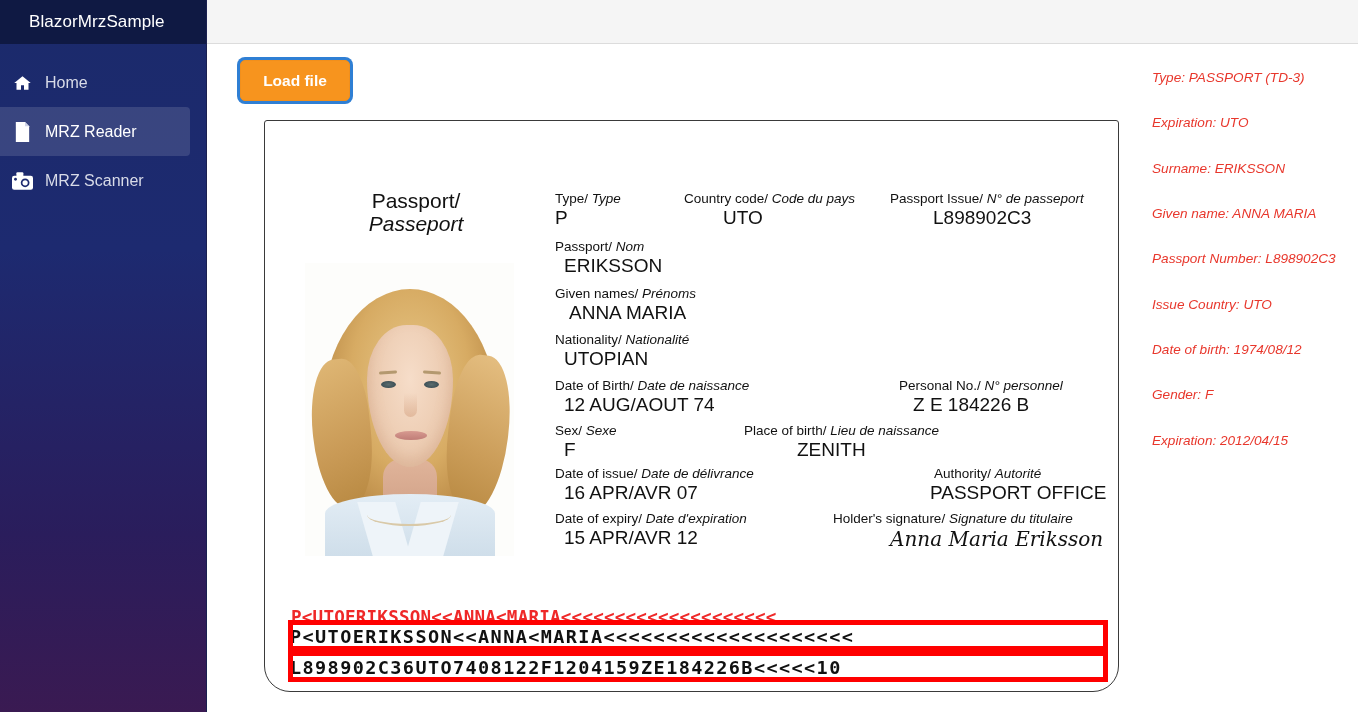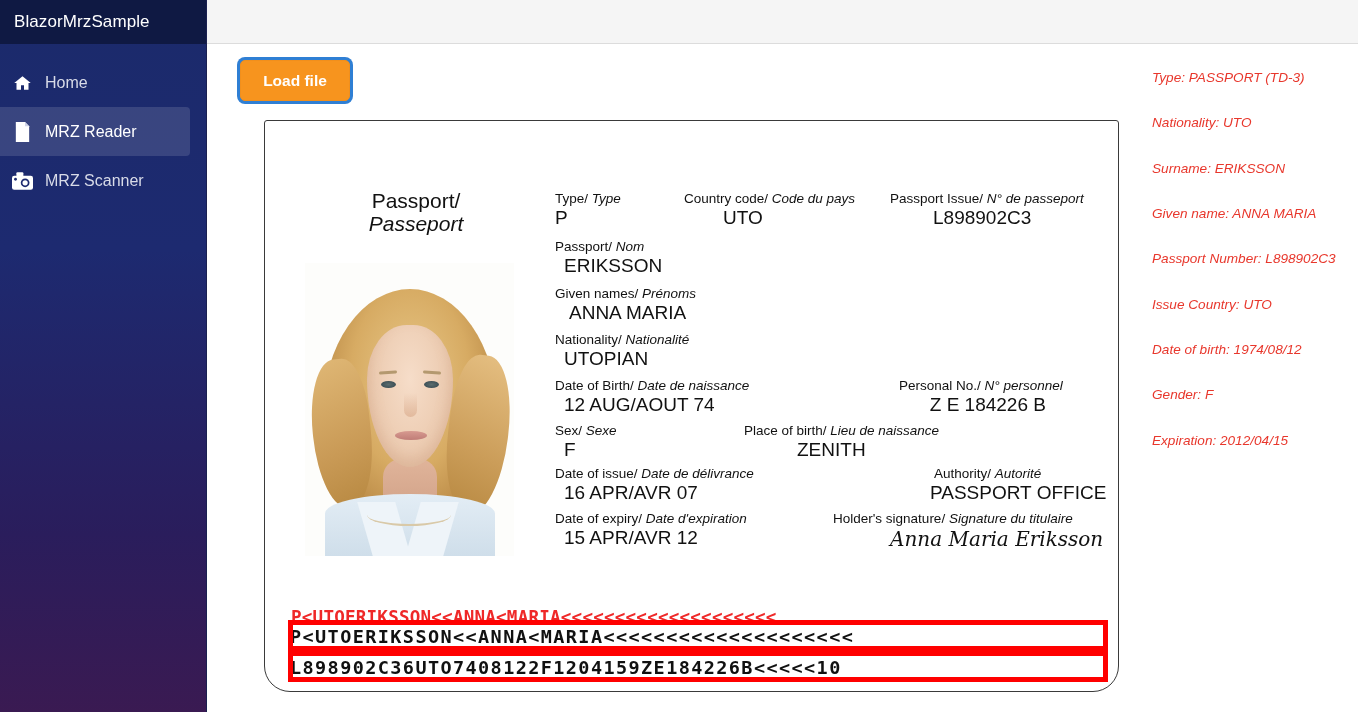--- a/index.html
+++ b/index.html
@@ -17,21 +17,21 @@
   .sidebar {
     position: absolute; left: 0; top: 0;
     width: 207px; height: 712px;
     background: linear-gradient(180deg, #1b2a6b 0%, #1d2a70 35%, #2a1d5c 75%, #3a1a52 100%);
     border-right: 1px solid #1a2050;
   }
   .brand {
     height: 44px;
     background: #0f1943;
     display: flex; align-items: center;
-    padding-left: 14px;
+    padding-left: 29px;
   }
   .brand-text {
     color: #ffffff;
     font-size: 17px;
     font-weight: 400;
     letter-spacing: .1px;
     white-space: nowrap;
   }
   .nav { padding-top: 14px; }
   .nav-item {
@@ -380,21 +380,21 @@
             <div class="flabel"><span>Nationality/ </span><i>Nationalité</i></div>
             <div class="fvalue" style="margin-top:1px; padding-left:9px;">UTOPIAN</div>
           </div>
 
           <div class="fcol" style="left:0px; top:187px;">
             <div class="flabel"><span>Date of Birth/ </span><i>Date de naissance</i></div>
             <div class="fvalue" style="margin-top:1px; padding-left:9px;">12 AUG/AOUT 74</div>
           </div>
           <div class="fcol" style="left:335px; top:187px;">
             <div class="flabel" style="padding-left:9px;"><span>Personal No./ </span><i>N° personnel</i></div>
-            <div class="fvalue" style="margin-top:1px; padding-left:23px;text-align:center;">Z E 184226 B</div>
+            <div class="fvalue" style="margin-top:1px; padding-left:23px;">Z E 184226 B</div>
           </div>
 
           <div class="fcol" style="left:0px; top:232px;">
             <div class="flabel"><span>Sex/ </span><i>Sexe</i></div>
             <div class="fvalue" style="margin-top:1px; padding-left:9px;">F</div>
           </div>
           <div class="fcol" style="left:189px; top:232px;">
             <div class="flabel"><span>Place of birth/ </span><i>Lieu de naissance</i></div>
             <div class="fvalue" style="margin-top:1px; padding-left:53px;">ZENITH</div>
           </div>
@@ -428,21 +428,21 @@
           </div>
           <div class="mrz-box b2">
             <div class="mrz-ocr">L898902C36UTO7408122F1204159ZE184226B&lt;&lt;&lt;&lt;&lt;10</div>
           </div>
         </div>
 
       </div>
 
       <div class="results">
         <div class="result-line">Type: PASSPORT (TD-3)</div>
-        <div class="result-line">Nationality: UTO</div>
+        <div class="result-line">Expiration: UTO</div>
         <div class="result-line">Surname: ERIKSSON</div>
         <div class="result-line">Given name: ANNA MARIA</div>
         <div class="result-line">Passport Number: L898902C3</div>
         <div class="result-line">Issue Country: UTO</div>
         <div class="result-line">Date of birth: 1974/08/12</div>
         <div class="result-line">Gender: F</div>
         <div class="result-line">Expiration: 2012/04/15</div>
       </div>
 
     </div>

